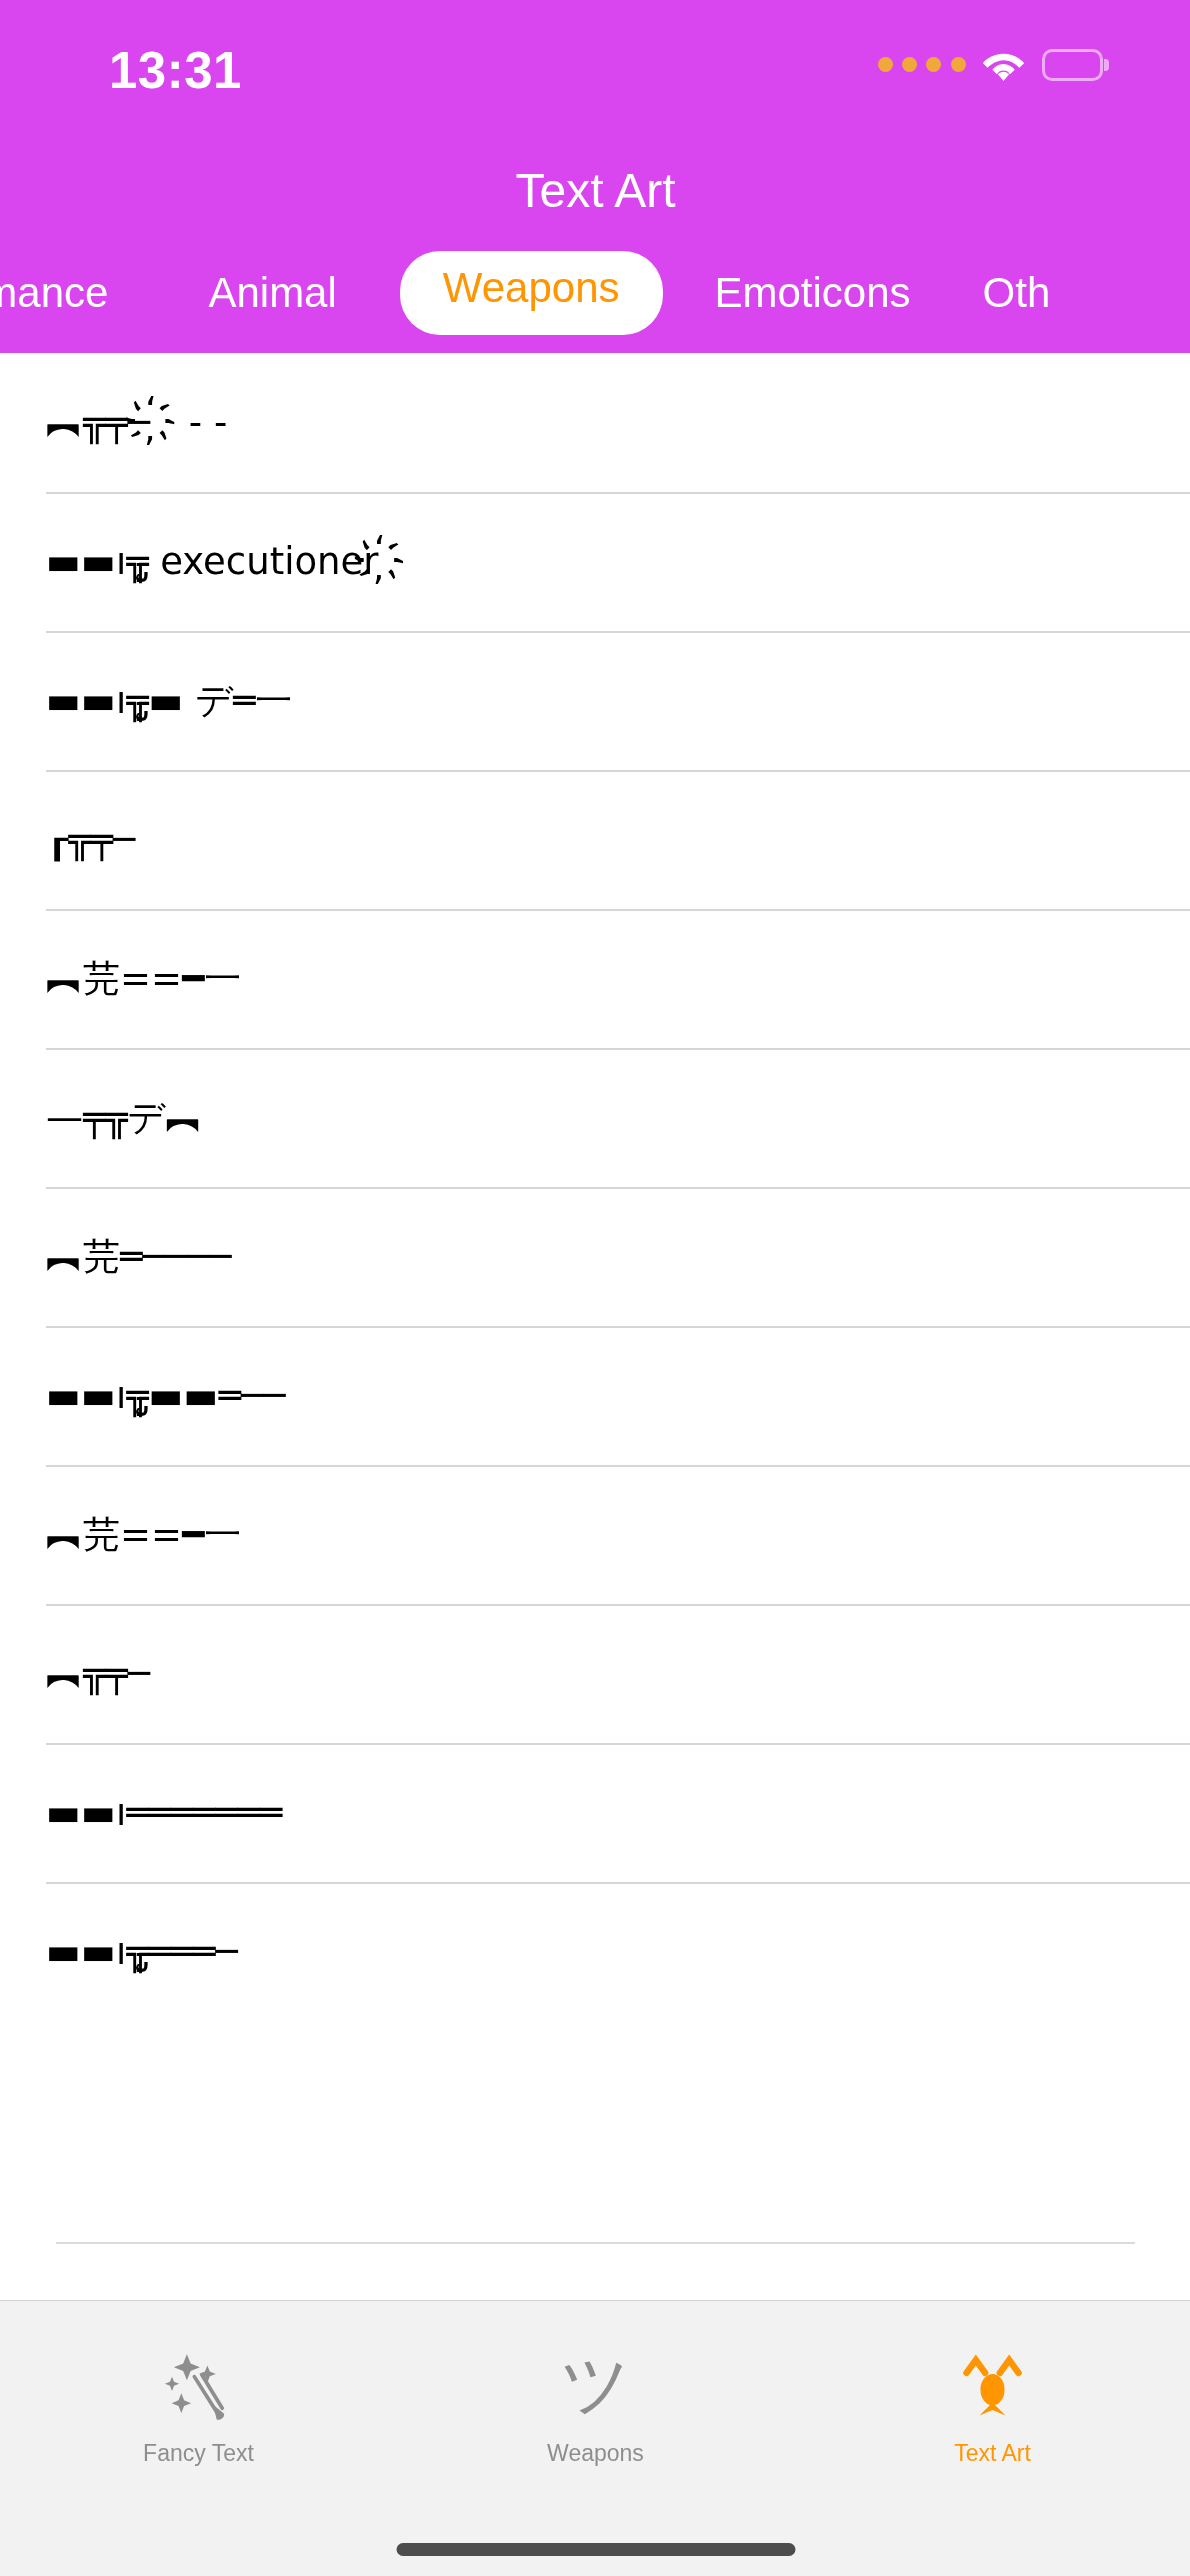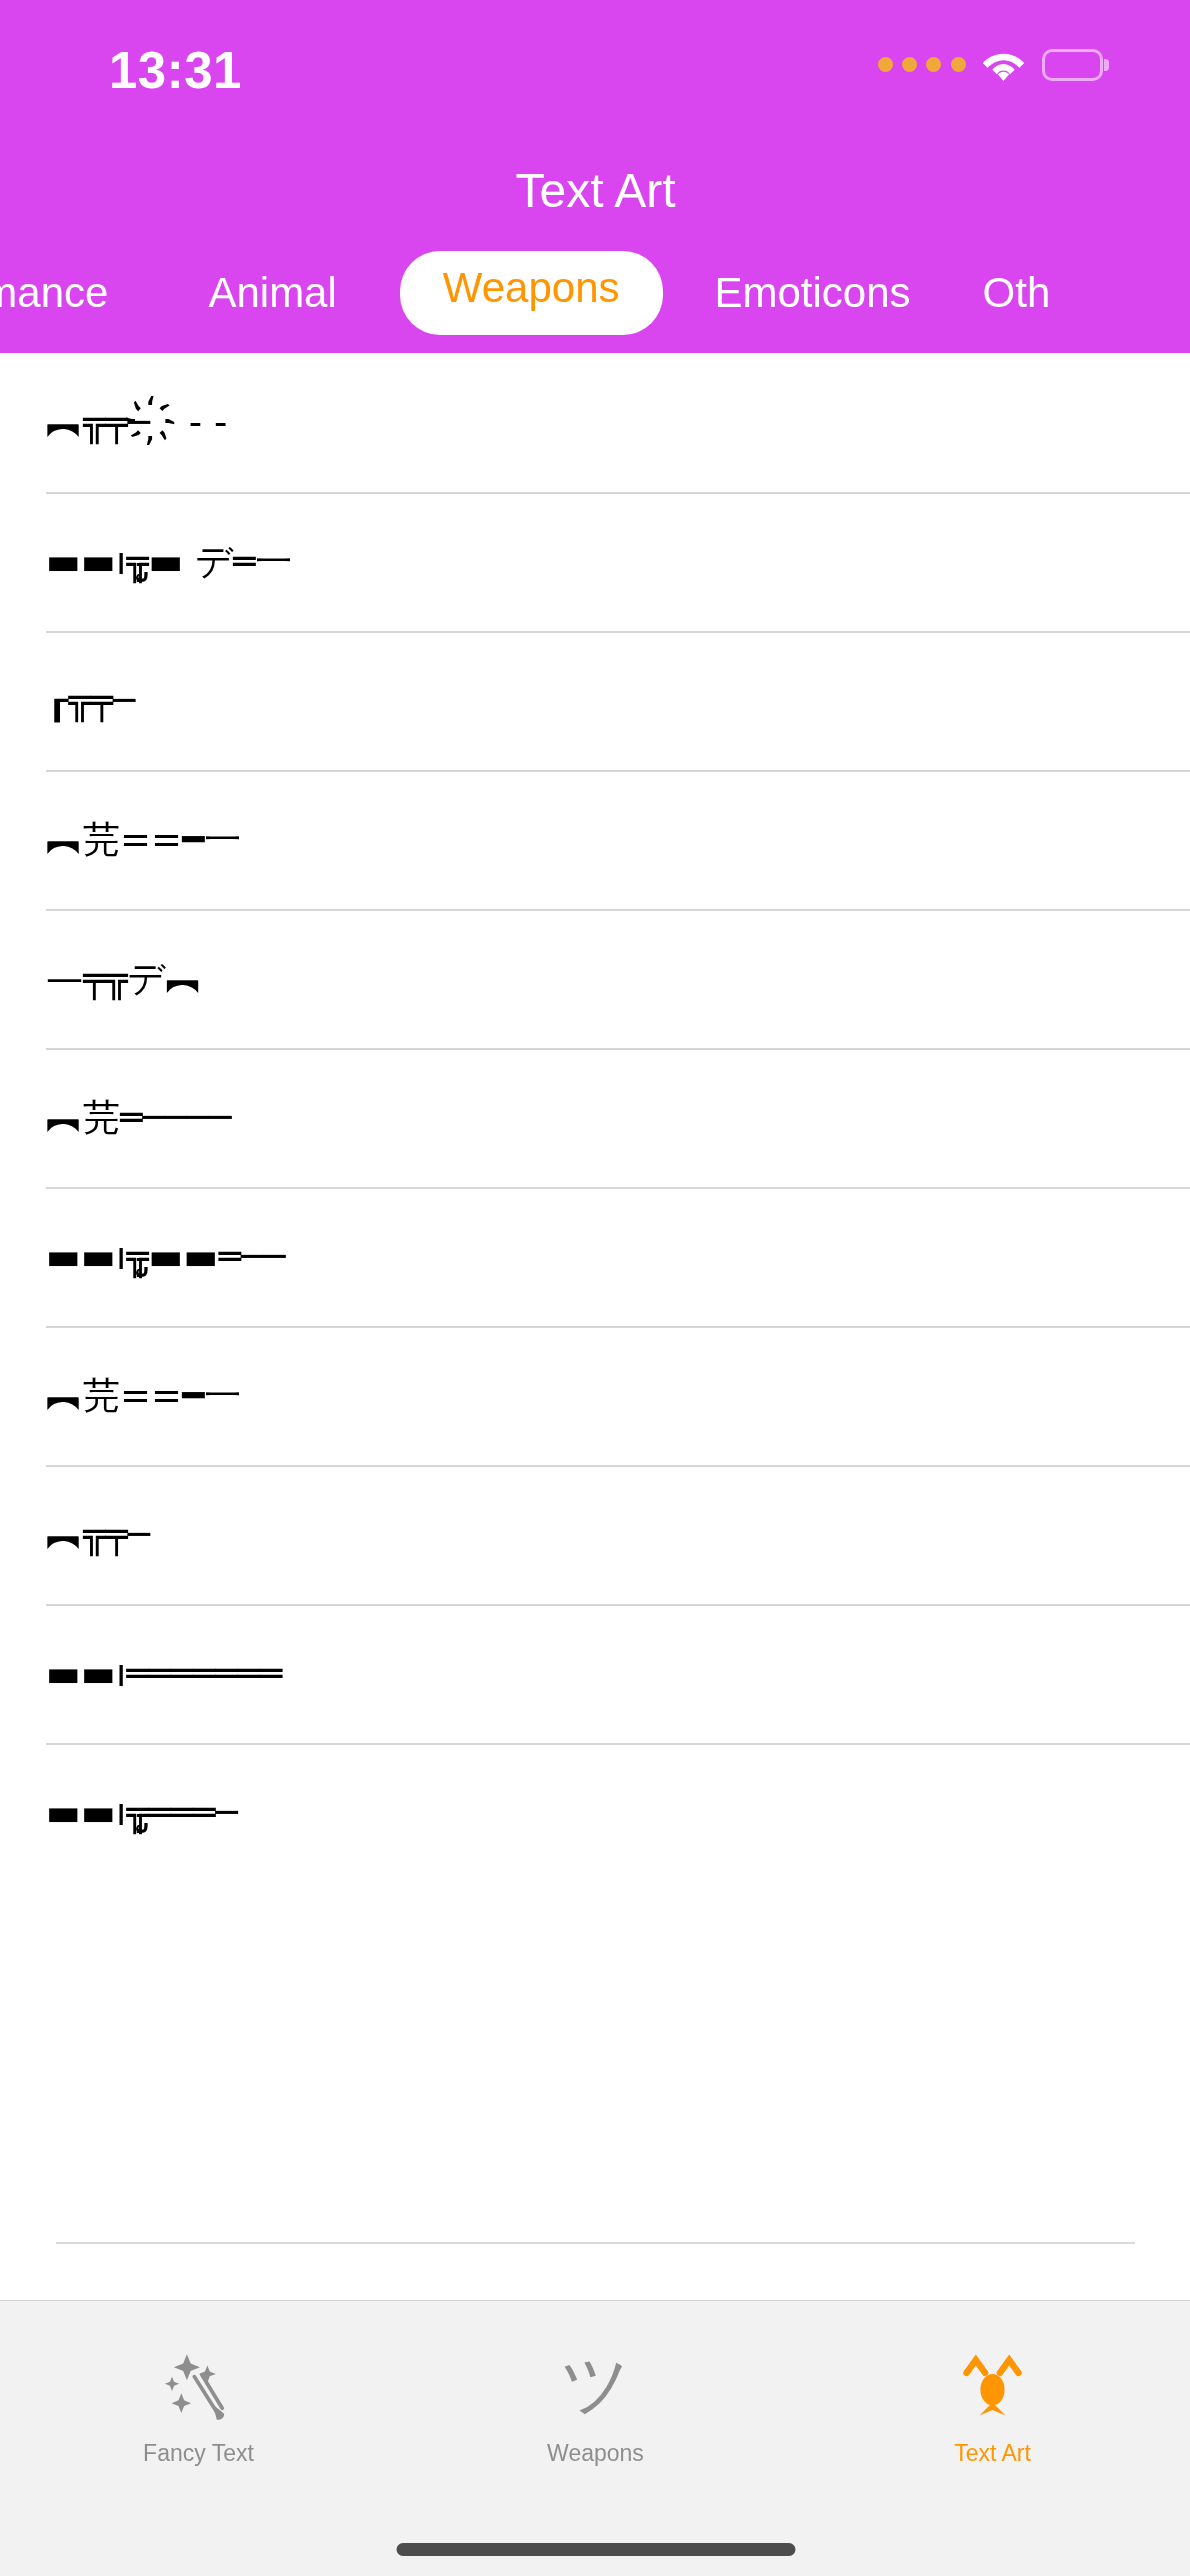--- a/index.html
+++ b/index.html
@@ -183,20 +183,23 @@
       <span class="cat-tab">Emoticons</span>
       <span class="cat-spacer" style="width:72px"></span>
       <span class="cat-tab">Oth</span>
     </div>
   </div>
 
   <div class="list">
 
     <div class="row">
       <span class="art">︻╦╤─ ҉ - -</span>
+    </div>
+    <div class="row">
+      <span class="art">▬▬ı╦̵̨̡ executioner ҉</span>
     </div>
     <div class="row">
       <span class="art">▬▬ı╦̵̨̡▬ デ═一</span>
     </div>
     <div class="row">
       <span class="art">┎╦╤─</span>
     </div>
     <div class="row">
       <span class="art">︻芫==━一</span>
     </div>

